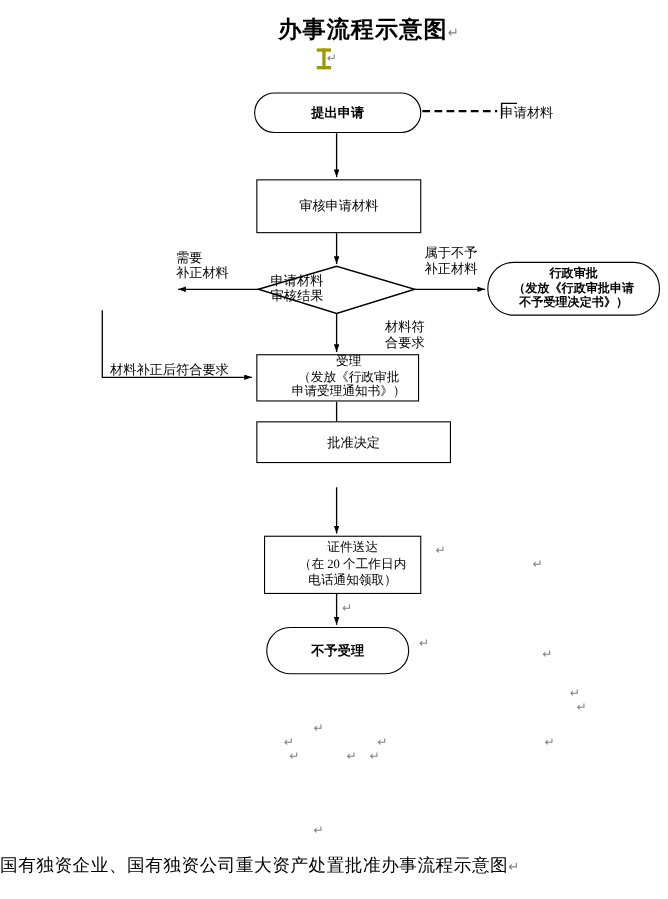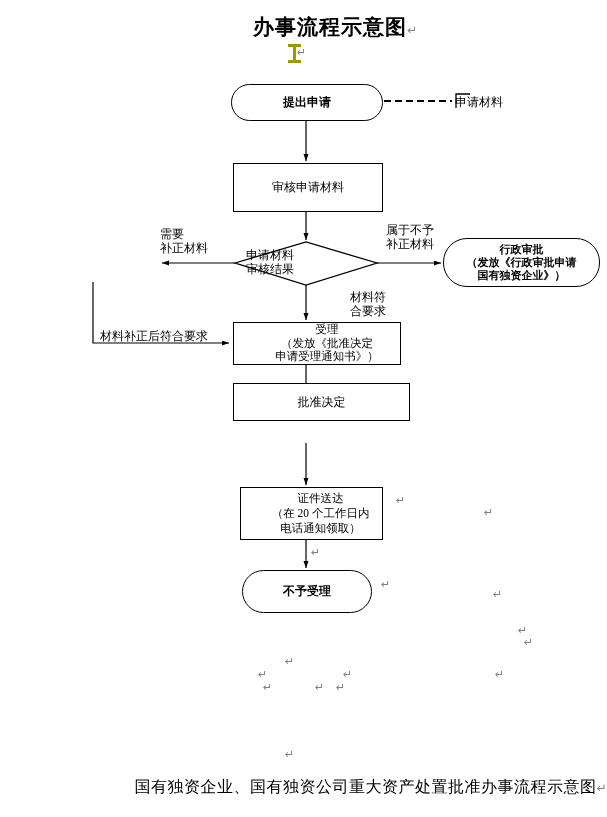--- a/index.html
+++ b/index.html
@@ -2,21 +2,21 @@
 <html><head>
 <meta charset="utf-8">
 <style>
   html,body { margin:0; padding:0; background:#ffffff; }
   body { width:607px; height:817px; font-family:"Liberation Serif","DejaVu Serif",serif; color:#000; }
   .page { position:relative; width:607px; height:817px; overflow:hidden; background:#fff; }
   svg.connectors { position:absolute; left:0; top:0; width:607px; height:817px; pointer-events:none; }
 
   .doc-title { position:absolute; left:0; top:13px; width:607px; text-align:center;
                font-size:21px; font-weight:600; letter-spacing:1px;margin-left:32px; }
-  .doc-caption { position:absolute; left:0; top:777px; width:607px; text-align:right;
+  .doc-caption { position:absolute; left:0; top:777px; width:607px; text-align:left;
                  font-size:16px; letter-spacing:0.5px; }
 
   .shape { position:absolute; box-sizing:border-box; border:1.5px solid #000; background:#fff;
            display:flex; flex-direction:column; align-items:center; justify-content:center;
            font-size:12px; line-height:1.25; text-align:center; }
   .stadium { border-radius:20px;font-weight:bold; }
 
   .flabel { position:absolute; font-size:12px; line-height:1.15; background:transparent; }
 
   .mark { position:absolute; color:#808080; font-size:11px; line-height:1;
@@ -98,35 +98,35 @@
 
   <div class="flabel" style="left:246px; top:249px; width:120px;">
     <span>申请材料</span><br>
     <span>审核结果</span>
   </div>
 
 
   <div class="shape stadium" style="left:443px; top:238px; width:157px; height:49px; font-size:11px; border-radius:24px; line-height:1.2;">
     <span>行政审批</span>
     <span>（发放《行政审批申请</span>
-    <span>国有独资企业》）</span>
+    <span>不予受理决定书》）</span>
   </div>
 
   <div class="flabel" style="left:310px; top:291px; width:46px; text-align:left;margin-left:40px;">
     <span>材料符</span><br>
     <span>合要求</span>
   </div>
 
   <div class="flabel" style="left:100px; top:330px; width:120px;">
     <span>材料补正后符合要求</span>
   </div>
 
-  <div class="shape" style="left:233px; top:322px; width:168px; height:43px; font-size:11.5px; line-height:1.2;padding-left:20px;">
+  <div class="shape" style="left:233px; top:322px; width:148px; height:43px; font-size:11.5px; line-height:1.2;padding-left:20px;">
     <span>受理</span>
-    <span>（发放《批准决定</span>
+    <span>（发放《行政审批</span>
     <span>申请受理通知书》）</span>
   </div>
 
   <div class="shape" style="left:233px; top:383px; width:177px; height:38px;">
     <span>批准决定</span>
   </div>
 
   <div class="shape" style="left:240px; top:487px; width:143px; height:53px; font-size:11.5px; line-height:1.3;padding-left:18px;">
     <span>证件送达</span>
     <span>（在 20 个工作日内</span>

